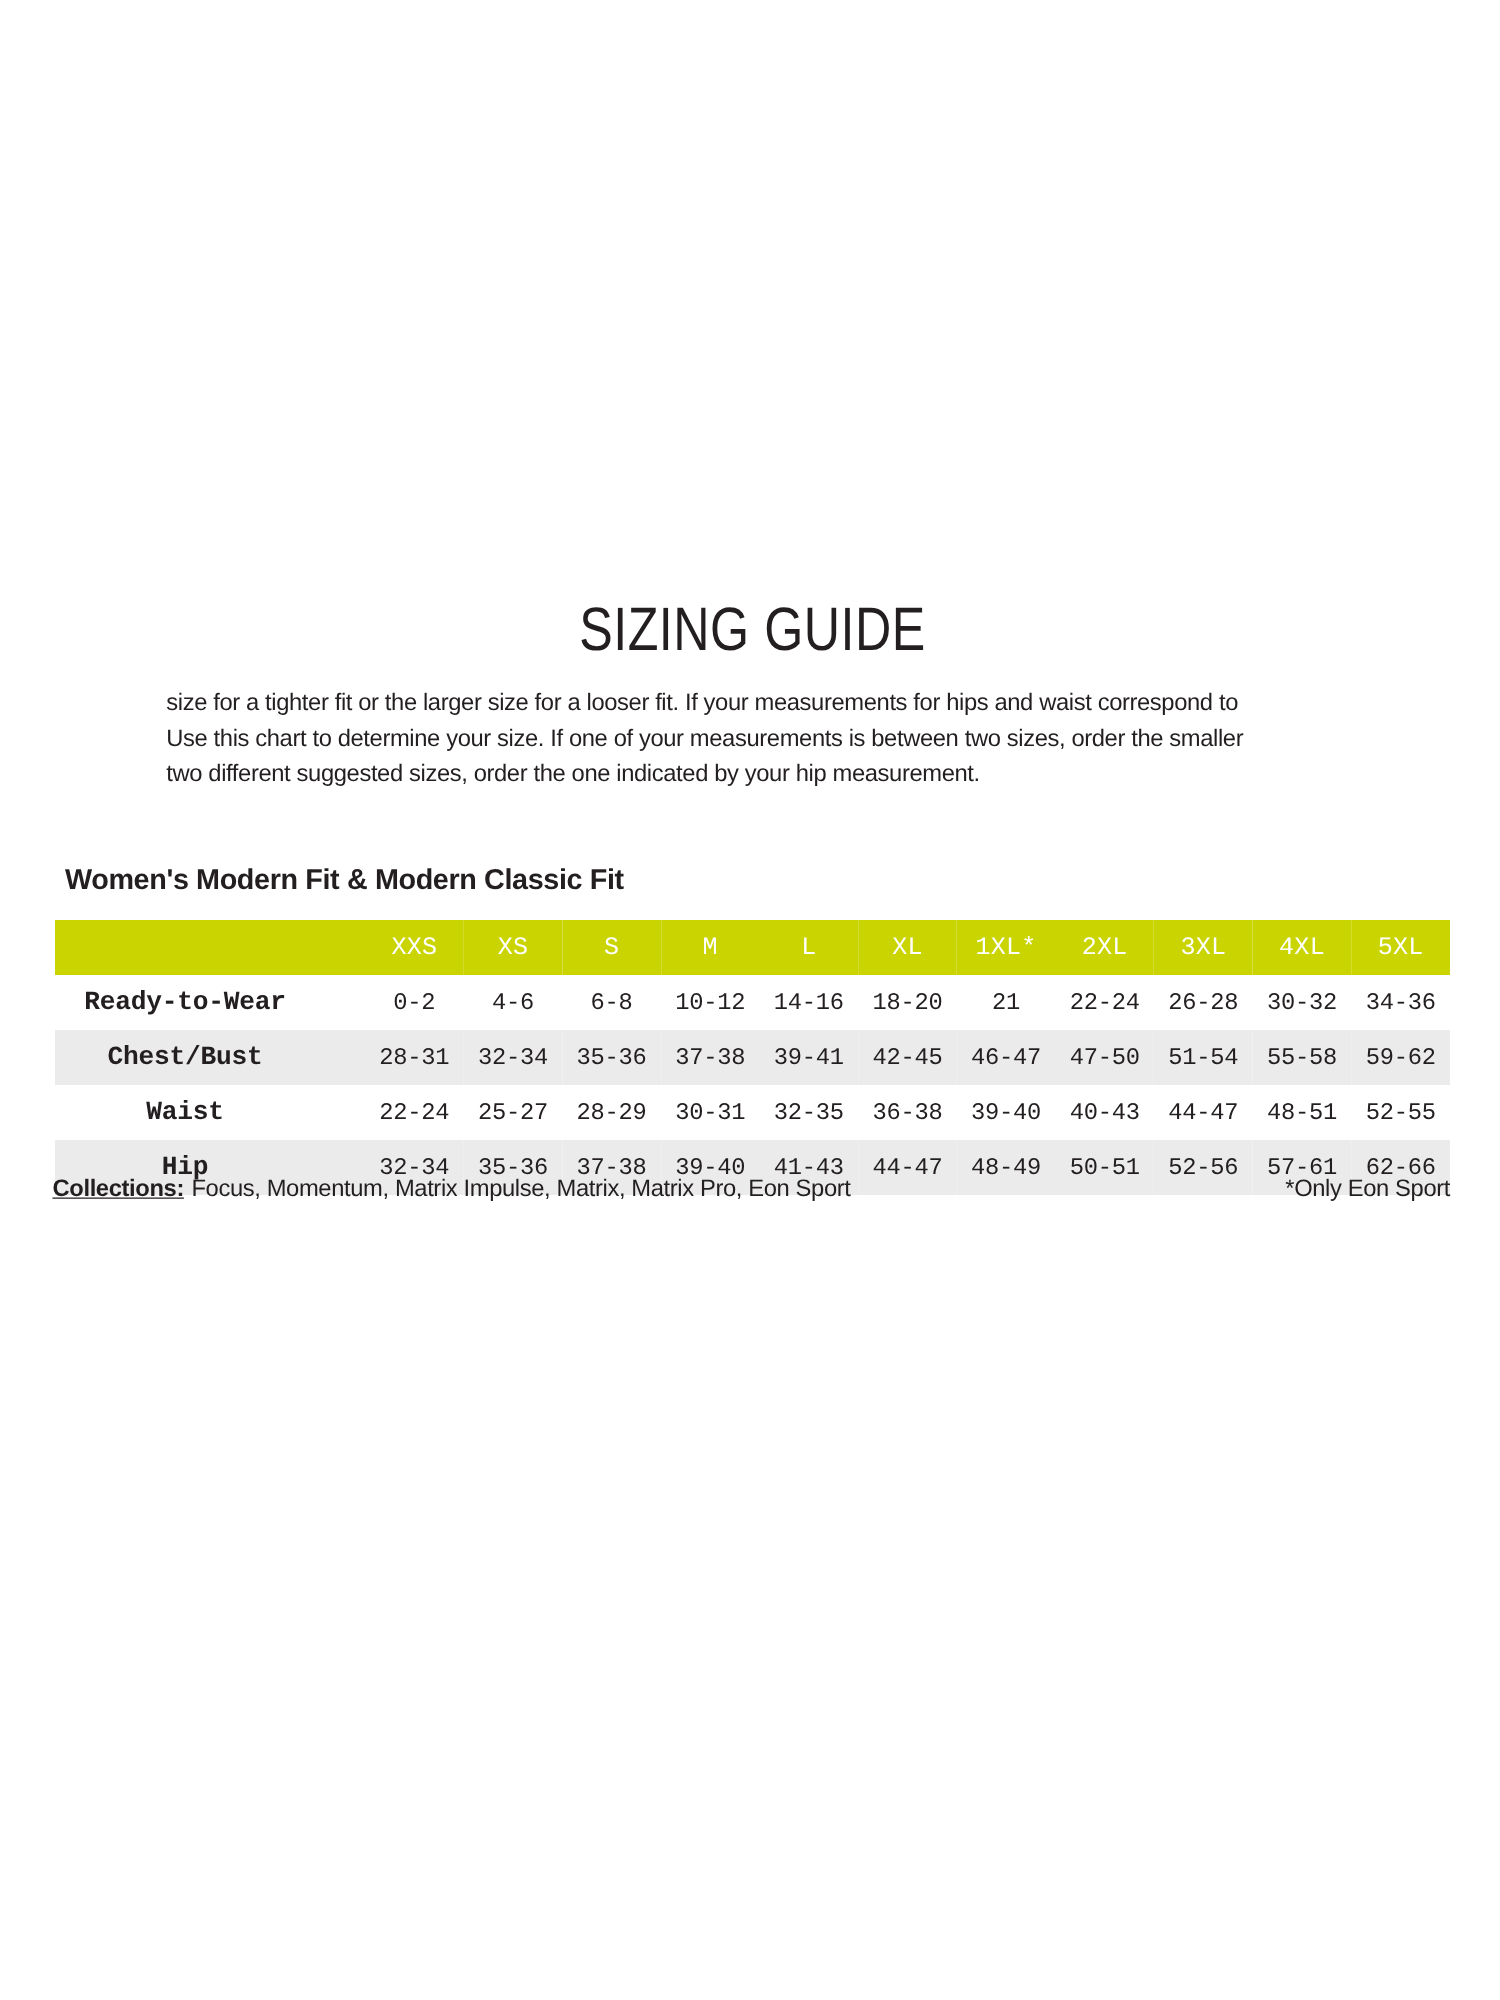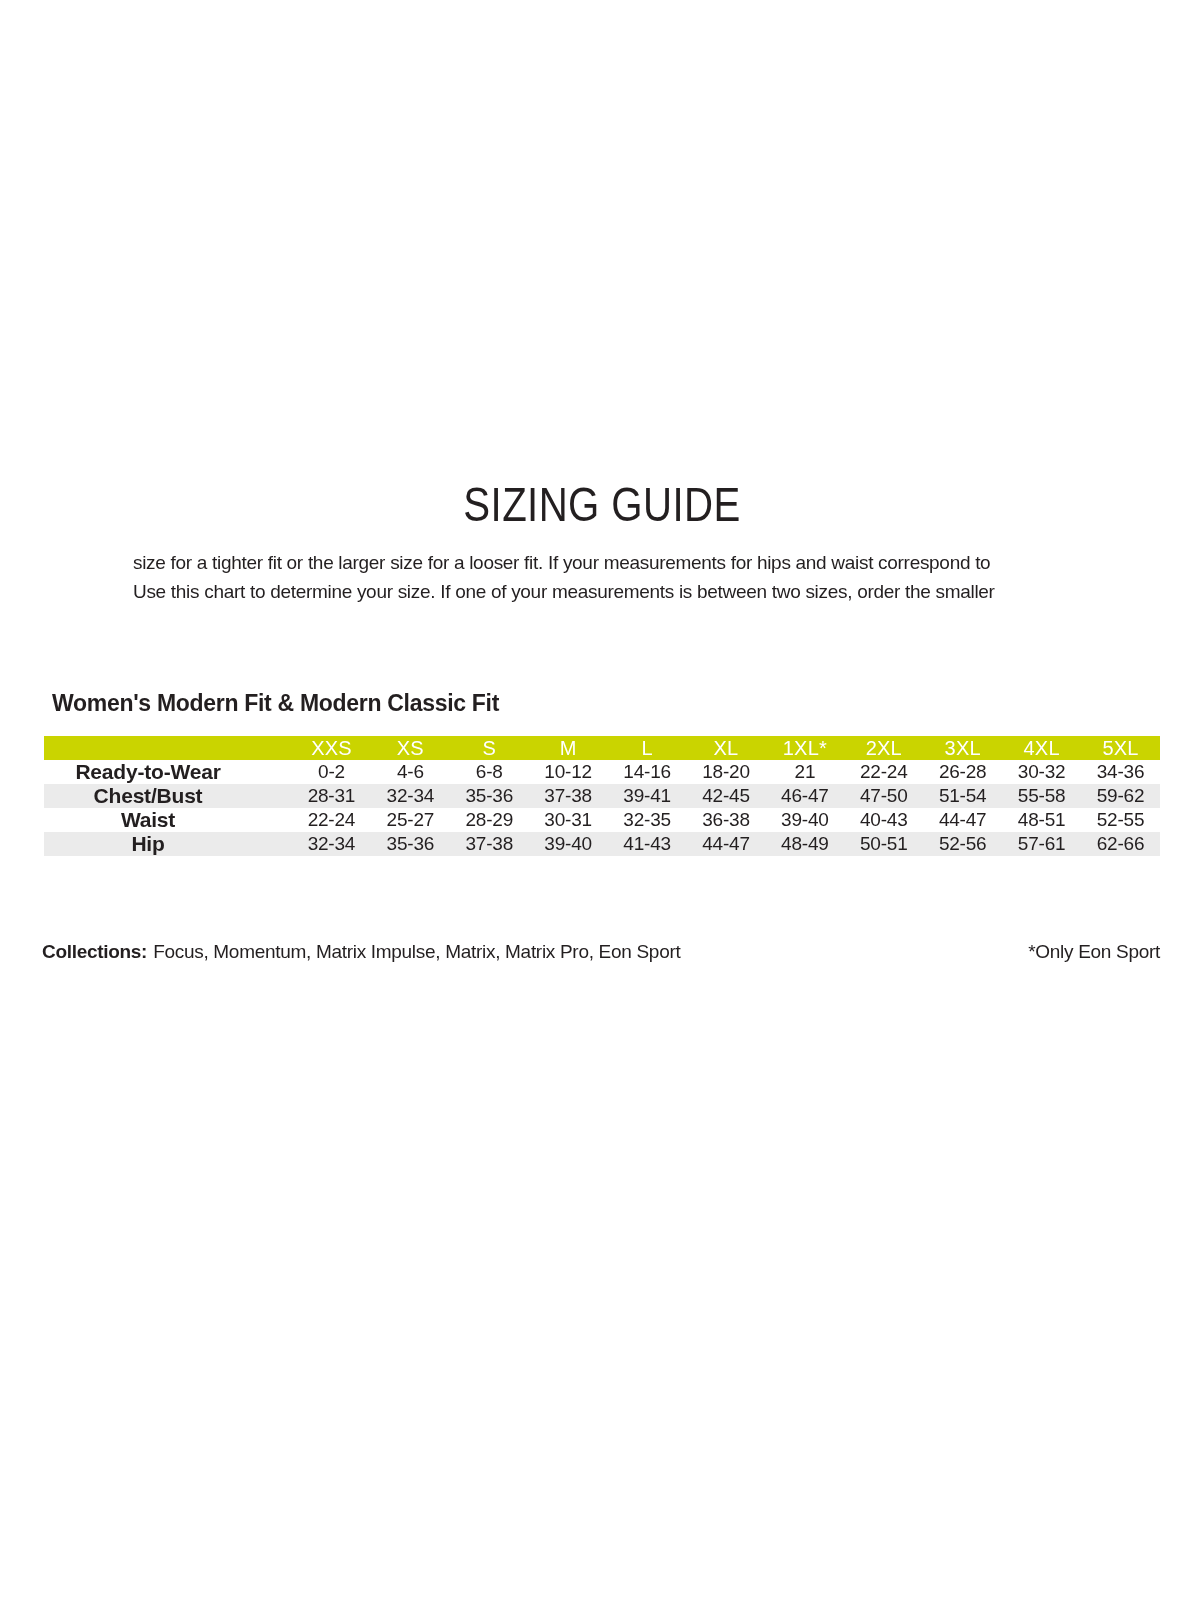--- a/index.html
+++ b/index.html
@@ -47,25 +47,26 @@
     white-space: nowrap;
   }
   table.sizing {
     position: absolute;
     left: 44px; top: 736px;
     width: 1116px;
     border-collapse: collapse;
     table-layout: fixed;
   }
   table.sizing th, table.sizing td {
-    height: 24px;
+    height: 44px;
     padding: 0;
     text-align: center;
     vertical-align: middle;
     border: none;
+    font-family: Liberation Mono, monospace;
   }
   table.sizing thead th {
     background: var(--accent);
     color: var(--header-text);
     font-weight: 400;
     font-size: 20px;
     letter-spacing: 0.2px;
   }
   table.sizing tbody th {
     font-weight: 700;
@@ -82,32 +83,33 @@
     position: absolute;
     left: 42px; top: 941px;
     width: 1118px;
     display: flex;
     justify-content: space-between;
     align-items: baseline;
     font-size: 19px;
     letter-spacing: -0.3px;
     white-space: nowrap;
   }
-  .collections-label { font-weight: 700; }
+  .collections-label { font-weight: 700; text-decoration: underline; }
   .collections-list { margin-left: 6px; }
   .footnote { font-weight: 400; }
 </style>
 </head>
 <body>
 
 <div class="page-title">SIZING GUIDE</div>
 
 <div class="intro">
   <div class="line">size for a tighter fit or the larger size for a looser fit. If your measurements for hips and waist correspond to</div>
   <div class="line">Use this chart to determine your size. If one of your measurements is between two sizes, order the smaller</div>
+  <div class="line">two different suggested sizes, order the one indicated by your hip measurement.</div>
 </div>
 
 <div class="section-heading">Women's Modern Fit &amp; Modern Classic Fit</div>
 
 <table class="sizing">
     <thead>
       <tr>
         <th style="width: 248px;"></th>
         <th>XXS</th>
         <th>XS</th>

